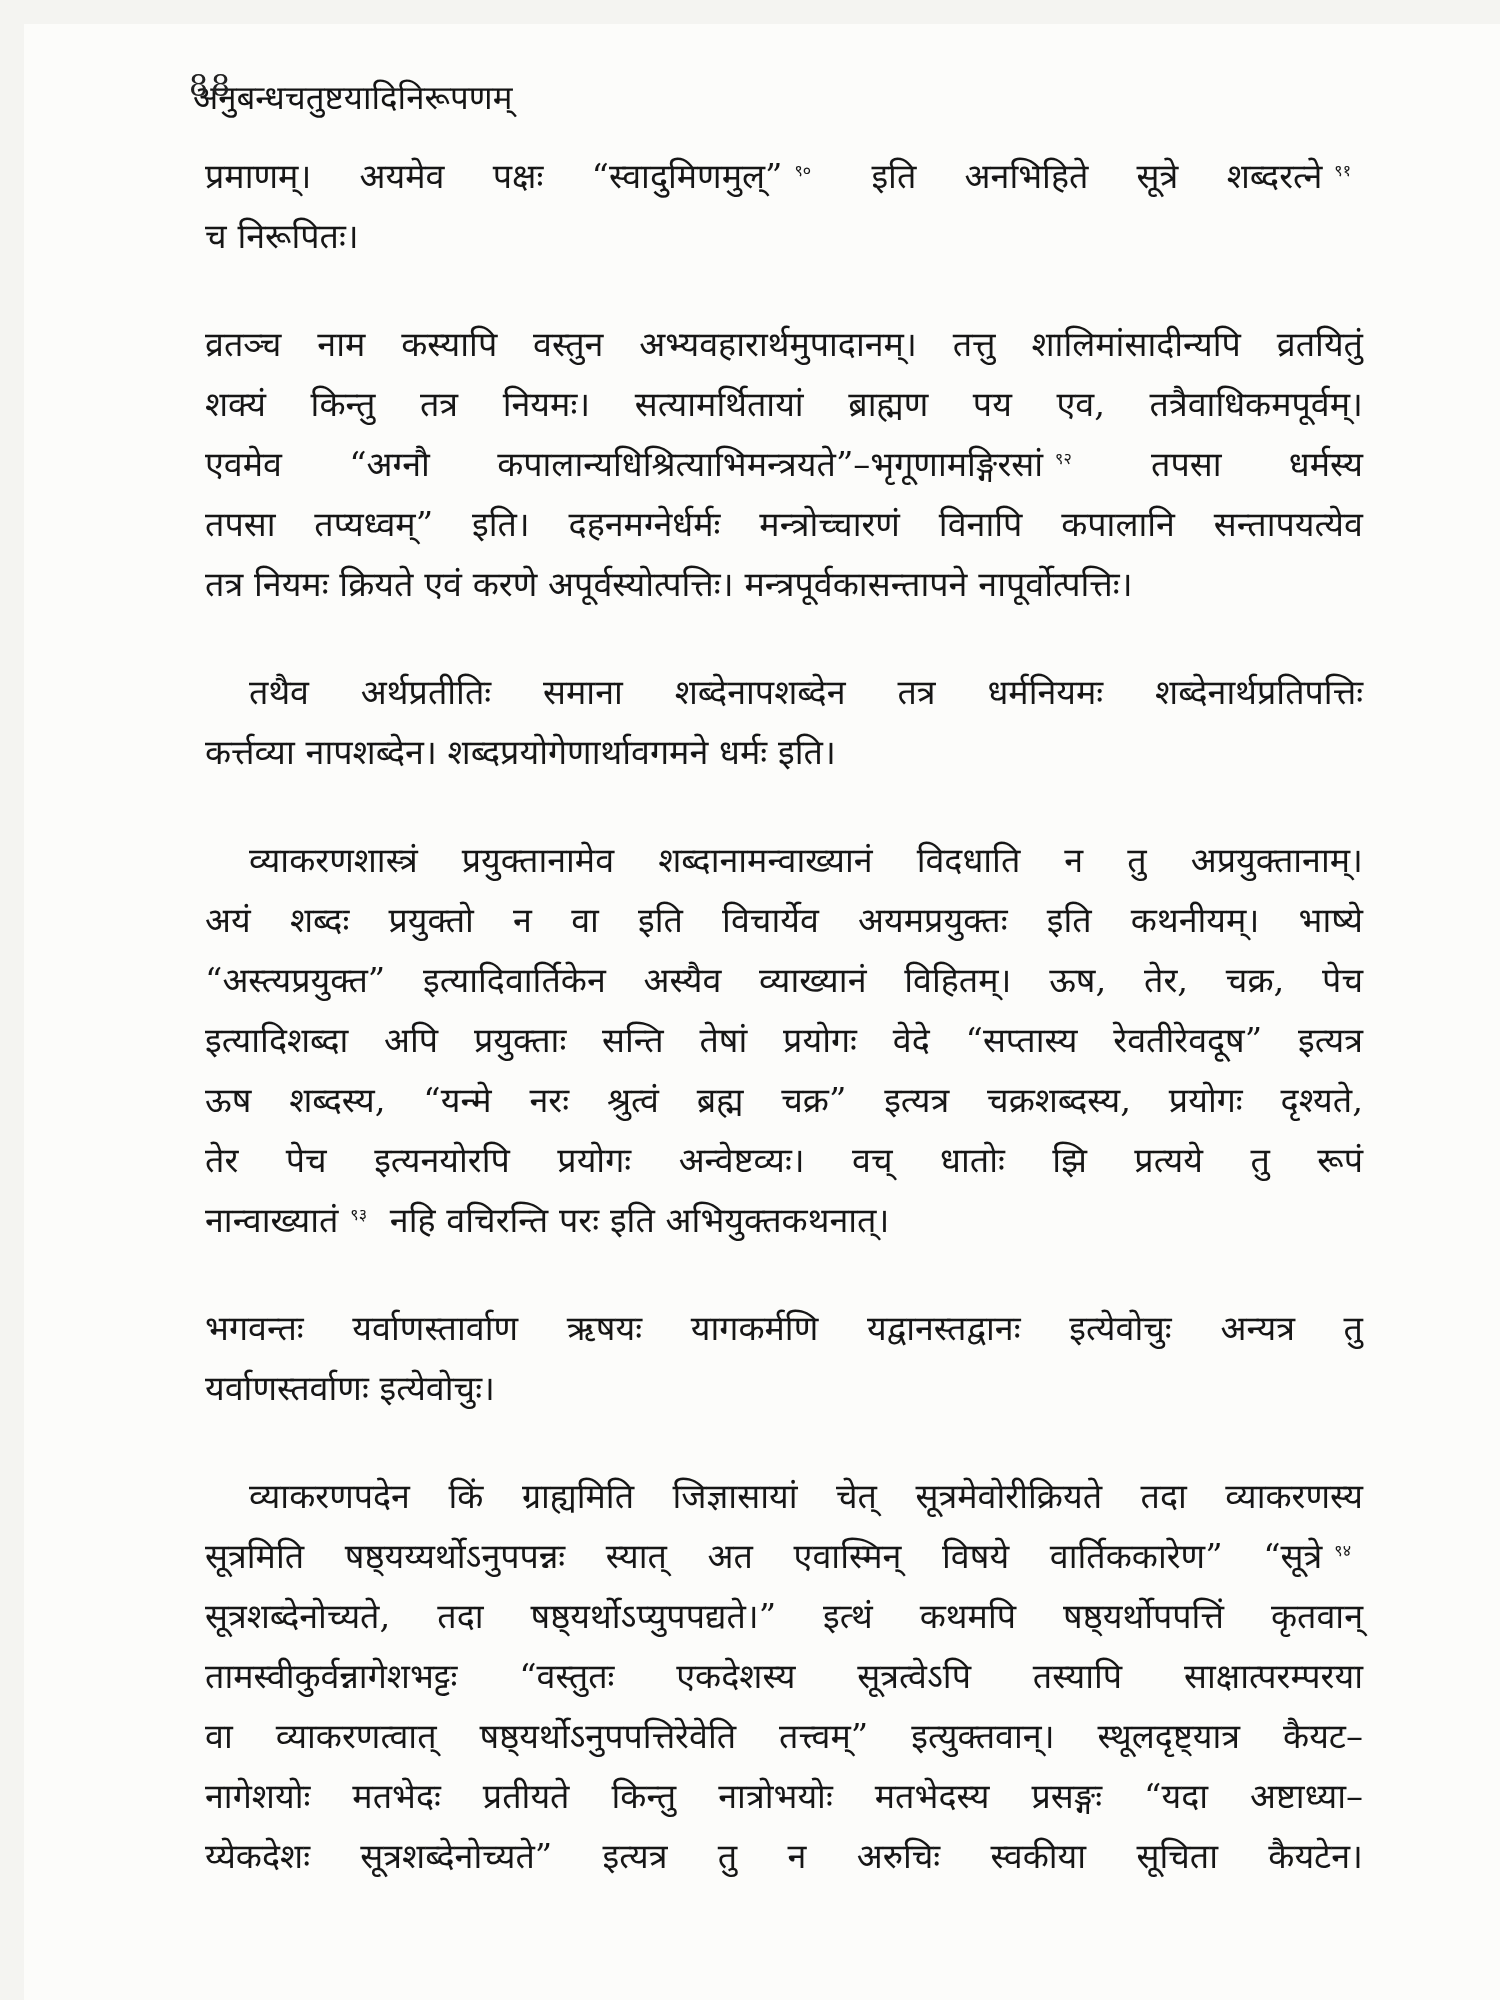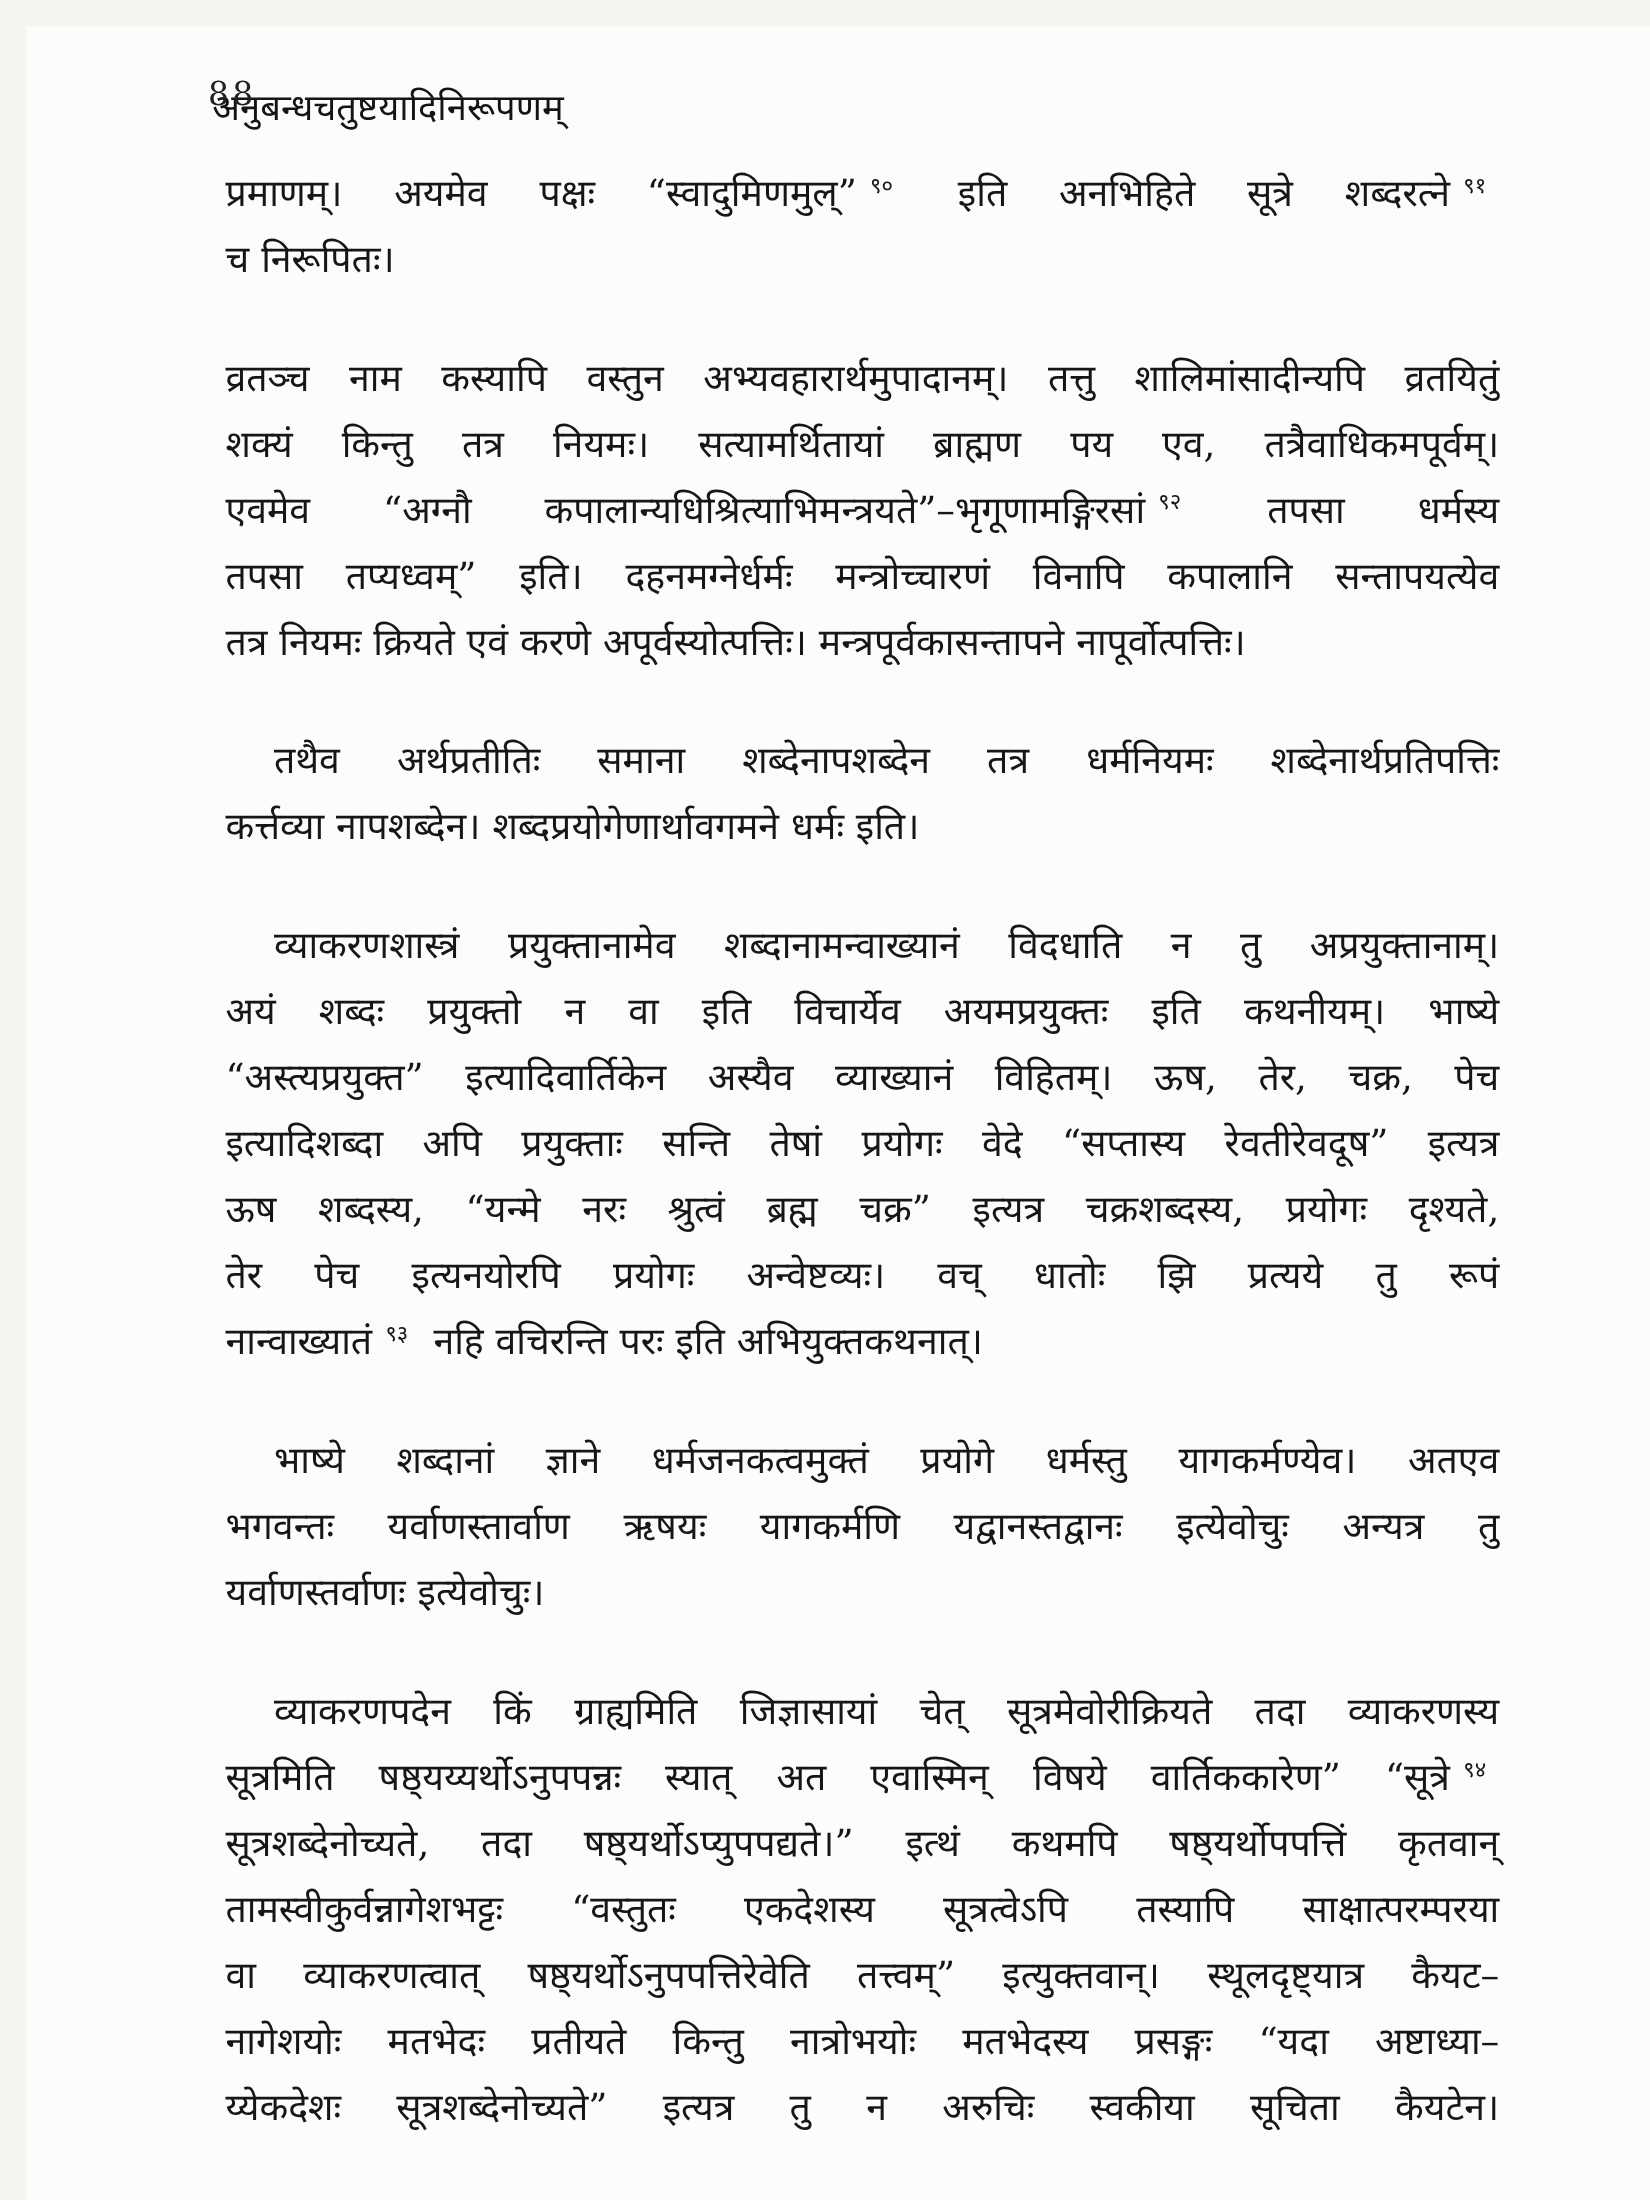--- a/index.html
+++ b/index.html
@@ -36,21 +36,21 @@
     line-height:60px;
     height:60px;
     white-space:normal;
     text-align:justify;
     text-align-last:justify;
     color:#161616;
   }
   .line.last { text-align-last:left; }
   .para.indent .line.first { padding-left:56px; }
   sup {
-    font-size:20px;
+    font-size:16px;
     line-height:0;
     vertical-align:super;
     letter-spacing:0;
   }
 </style>
 </head>
 <body>
 
 <div class="page">
   <div class="header">
@@ -76,21 +76,20 @@
       <div class="para indent">
         <div class="line first">व्याकरणशास्त्रं प्रयुक्तानामेव शब्दानामन्वाख्यानं विदधाति न तु अप्रयुक्तानाम्।</div>
         <div class="line">अयं शब्दः प्रयुक्तो न वा इति विचार्येव अयमप्रयुक्तः इति कथनीयम्। भाष्ये</div>
         <div class="line">“अस्त्यप्रयुक्त” इत्यादिवार्तिकेन अस्यैव व्याख्यानं विहितम्। ऊष, तेर, चक्र, पेच</div>
         <div class="line">इत्यादिशब्दा अपि प्रयुक्ताः सन्ति तेषां प्रयोगः वेदे “सप्तास्य रेवतीरेवदूष” इत्यत्र</div>
         <div class="line">ऊष शब्दस्य, “यन्मे नरः श्रुत्वं ब्रह्म चक्र” इत्यत्र चक्रशब्दस्य, प्रयोगः दृश्यते,</div>
         <div class="line">तेर पेच इत्यनयोरपि प्रयोगः अन्वेष्टव्यः। वच् धातोः झि प्रत्यये तु रूपं</div>
         <div class="line last">नान्वाख्यातं<sup>९३</sup> नहि वचिरन्ति परः इति अभियुक्तकथनात्।</div>
       </div>
       <div class="para indent">
-        <div class="line first">भाष्ये शब्दानां ज्ञाने धर्मजनकत्वमुक्तं प्रयोगे धर्मस्तु यागकर्मण्येव। अतएव</div>
         <div class="line">भगवन्तः यर्वाणस्तार्वाण ऋषयः यागकर्मणि यद्वानस्तद्वानः इत्येवोचुः अन्यत्र तु</div>
         <div class="line last">यर्वाणस्तर्वाणः इत्येवोचुः।</div>
       </div>
       <div class="para indent">
         <div class="line first">व्याकरणपदेन किं ग्राह्यमिति जिज्ञासायां चेत् सूत्रमेवोरीक्रियते तदा व्याकरणस्य</div>
         <div class="line">सूत्रमिति षष्ठ्यय्यर्थोऽनुपपन्नः स्यात् अत एवास्मिन् विषये वार्तिककारेण” “सूत्रे<sup>९४</sup></div>
         <div class="line">सूत्रशब्देनोच्यते, तदा षष्ठ्यर्थोऽप्युपपद्यते।” इत्थं कथमपि षष्ठ्यर्थोपपत्तिं कृतवान्</div>
         <div class="line">तामस्वीकुर्वन्नागेशभट्टः “वस्तुतः एकदेशस्य सूत्रत्वेऽपि तस्यापि साक्षात्परम्परया</div>
         <div class="line">वा व्याकरणत्वात् षष्ठ्यर्थोऽनुपपत्तिरेवेति तत्त्वम्” इत्युक्तवान्। स्थूलदृष्ट्यात्र कैयट–</div>
         <div class="line">नागेशयोः मतभेदः प्रतीयते किन्तु नात्रोभयोः मतभेदस्य प्रसङ्गः “यदा अष्टाध्या–</div>

